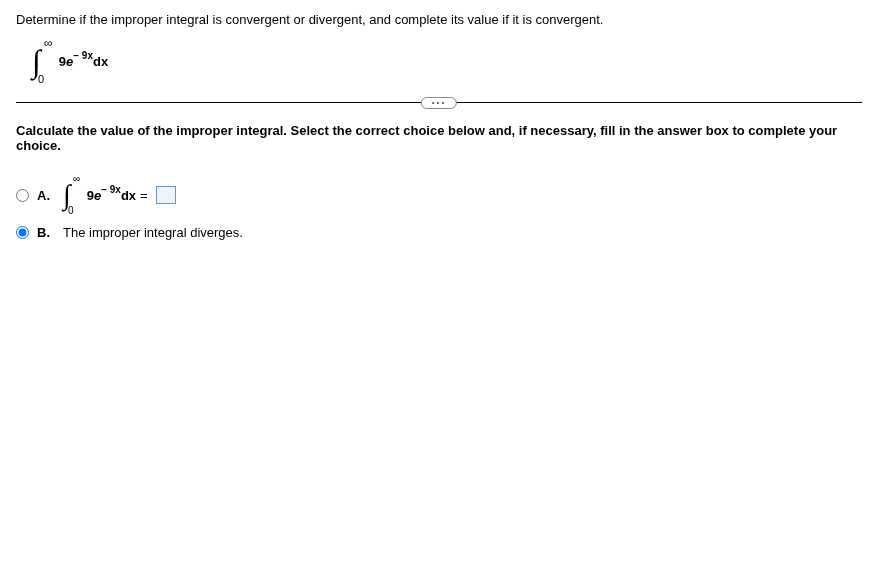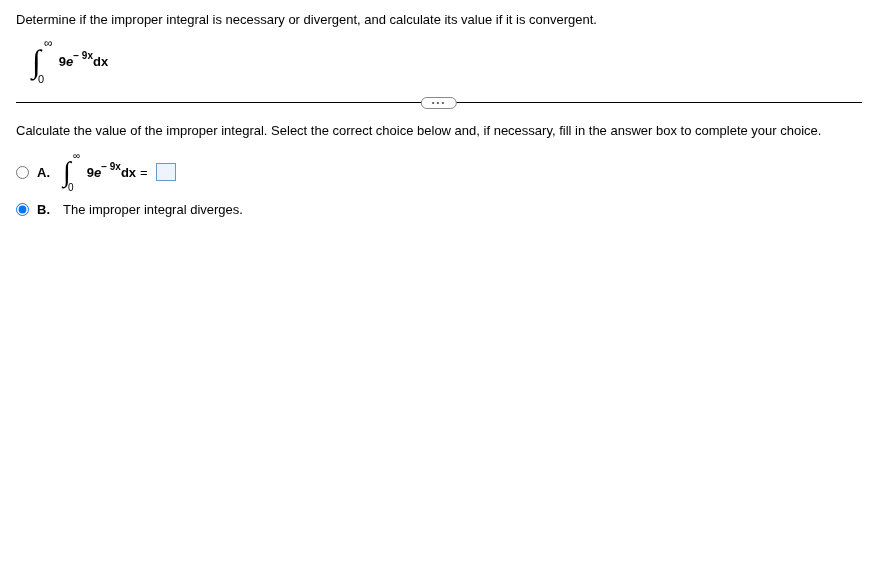--- a/index.html
+++ b/index.html
@@ -78,21 +78,22 @@
       background: #fff;
       border: 1px solid #888;
       border-radius: 10px;
       padding: 0px 10px;
       font-size: 8px;
       letter-spacing: 2px;
       color: #555;
       line-height: 10px;
     }
     .instruction-text {
-      margin-bottom: 20px;
+      margin-bottom: 28px;
+      font-weight: bold;
     }
     .choice-row {
       display: flex;
       align-items: center;
       margin-bottom: 16px;
     }
     .choice-radio {
       margin-right: 8px;
       width: 13px;
       height: 13px;
@@ -138,21 +139,21 @@
     .equals {
       margin: 0 4px;
     }
     .infinity {
       font-size: 12px;
     }
   </style>
 </head>
 <body>
 
-<div class="question-text">Determine if the improper integral is necessary or divergent, and calculate its value if it is convergent.</div>
+<div class="question-text">Determine if the improper integral is convergent or divergent, and complete its value if it is convergent.</div>
 
 <div class="integral-display">
   <span class="integral-symbol">
     ∫
     <span class="integral-upper infinity">∞</span>
     <span class="integral-lower">0</span>
   </span>
   <span class="integrand">
     <span>9</span><span class="italic">e</span><span class="superscript">− 9x</span><span>dx</span>
   </span>

